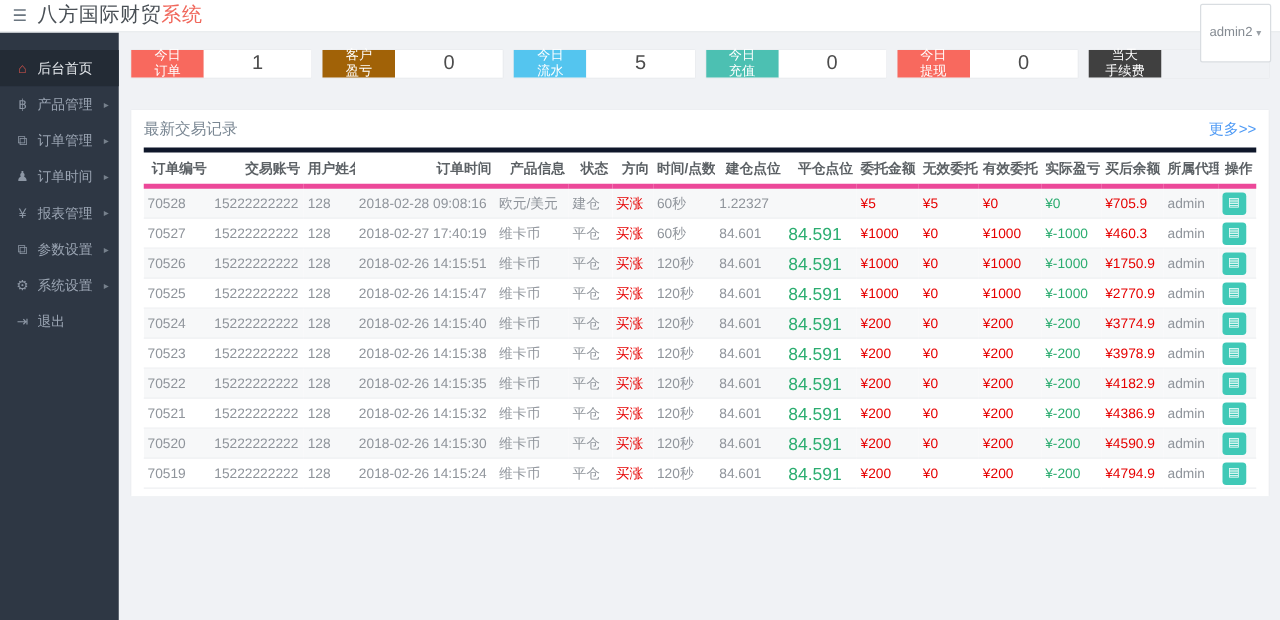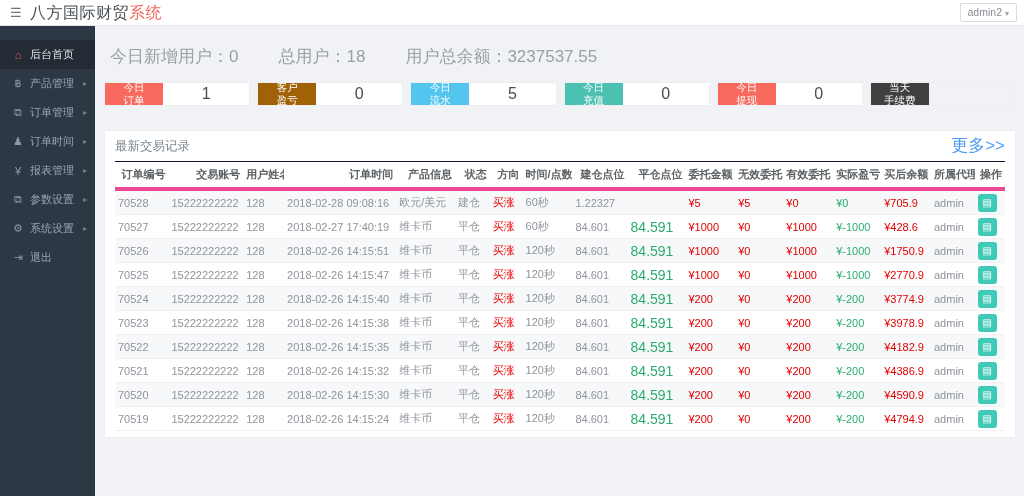--- a/index.html
+++ b/index.html
@@ -19,21 +19,21 @@
     font-size:13px;color:#6b7680;cursor:pointer;
   }
   .app-title{
     position:absolute;left:30px;top:0;line-height:25px;
     font-size:16px;color:#4a5056;letter-spacing:.5px;
   }
   .app-title .accent{color:#f0685c;}
   .user-menu{
     position:absolute;right:7px;top:3px;height:17px;line-height:16px;
     border:1px solid #d9dde1;border-radius:2px;background:#fff;
-    padding:0 7px;font-size:10.5px;color:#868c93;cursor:pointer;
+    padding:14px 7px;font-size:10.5px;color:#868c93;cursor:pointer;
   }
   .user-menu .caret{font-size:8px;color:#9aa0a6;margin-left:3px;}
   
   .sidebar{
     position:absolute;top:25px;left:0;bottom:0;width:95px;
     background:#2e3744;padding-top:15px;box-sizing:border-box;
   }
   .side-item{
     height:29px;display:flex;align-items:center;
     padding:0 8px 0 11px;color:#9aa4b2;font-size:11px;cursor:pointer;
@@ -58,24 +58,24 @@
     display:flex;flex-direction:column;justify-content:center;text-align:center;
   }
   .card-value{
     flex:1;background:#fff;font-size:16px;color:#4c4c4c;
     display:flex;align-items:center;justify-content:center;
   }
   
   .panel{margin-top:26px;background:#fff;padding:0 10px 6px;box-shadow:0 0 1px rgba(0,0,0,.06);}
   .panel-head{
     height:30px;line-height:30px;display:flex;justify-content:space-between;
-    border-bottom:1px solid #0f172a;
+    border-bottom:4px solid #0f172a;
   }
   .panel-title{font-size:12.5px;color:#7a8793;}
-  .more-link{font-size:17px;color:#509bf5;cursor:pointer;text-decoration:none;}
+  .more-link{font-size:12px;color:#509bf5;cursor:pointer;text-decoration:none;}
   table{width:100%;border-collapse:collapse;table-layout:fixed;font-size:11px;}
   th{
     text-align:right;color:#5c6165;font-weight:bold;height:25px;
     padding:0 3px;white-space:nowrap;overflow:hidden;border-bottom:4px solid #ec4899;
   }
   td{
     height:23px;padding:0 3px;color:#8f949b;white-space:nowrap;overflow:hidden;
     border-bottom:1px solid #eef0f2;vertical-align:middle;
   }
   tbody tr:nth-child(odd){background:#f7f8f9;}
@@ -143,27 +143,20 @@
 
   <div class="side-item">
     <span class="side-icon">⇥</span>
     <span class="side-label">退出</span>
     <span class="side-arrow"></span>
   </div>
 </div>
 </div>
 
 <div class="main">
-  <div class="summary">
-  <span class="stat"><span>今日新增用户：</span><span>0</span></span>
-
-  <span class="stat"><span>总用户：</span><span>18</span></span>
-
-  <span class="stat"><span>用户总余额：</span><span>3237537.55</span></span>
-</div>
 
   <div class="cards">
   <div class="card">
     <div class="card-label" style="background-color: rgb(248, 105, 94);">
       <span>今日</span>
       <span>订单</span>
     </div>
     <div class="card-value">1</div>
   </div>
 
@@ -300,21 +293,21 @@
     <td>维卡币</td>
     <td>平仓</td>
     <td class="c-red">买涨</td>
     <td>60秒</td>
     <td>84.601</td>
     <td class="c-green big">84.591</td>
     <td class="c-red">¥1000</td>
     <td class="c-red">¥0</td>
     <td class="c-red">¥1000</td>
     <td class="c-green">¥-1000</td>
-    <td class="c-red">¥428.6</td>
+    <td class="c-red">¥460.3</td>
     <td>admin</td>
     <td>
       <button class="act-btn"><span>▤</span></button>
     </td>
   </tr>
 
   <tr class="trow">
     <td>70526</td>
     <td>15222222222</td>
     <td>128</td>

